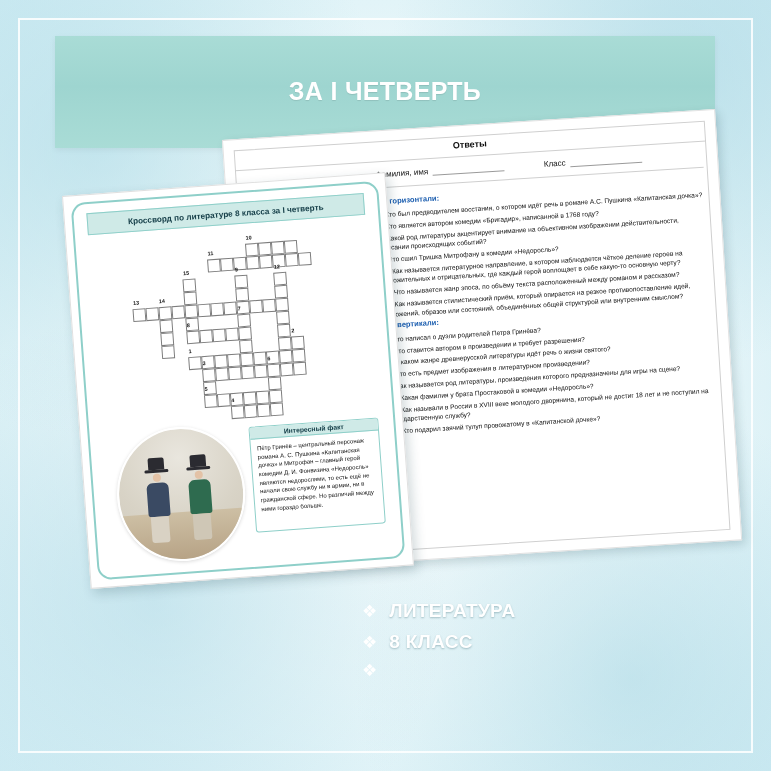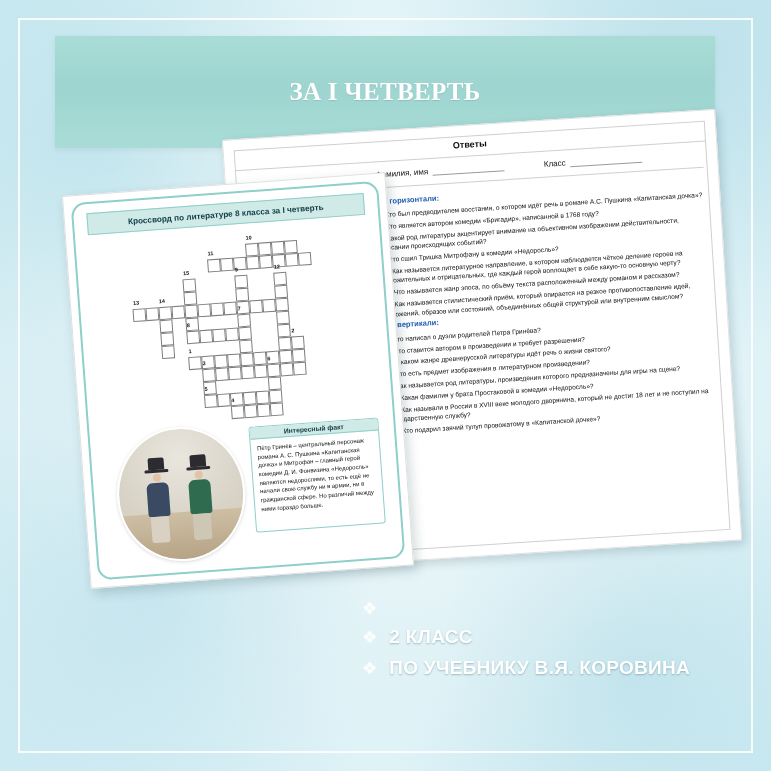--- a/index.html
+++ b/index.html
@@ -26,21 +26,21 @@
     background:linear-gradient(180deg,#a9dcd6 0%, #9ed5d0 45%, #a9dcd6 100%);
     display:flex;align-items:center;justify-content:center;
     box-shadow:0 2px 6px rgba(0,0,0,.06);
   }
   .banner .btxt{
     color:#ffffff;text-align:center;font-weight:bold;
     font-size:25px;line-height:1.25;letter-spacing:.3px;
     text-shadow:0 1px 1px rgba(0,0,0,.10);
     padding:0 18px;
   }
-  .banner .btxt .l2{display:block;font-family:Liberation Serif, serif;}
+  .banner .btxt .l2{display:block;}
 
   
   .papers{position:absolute;left:0;top:0;width:771px;height:771px;}
 
   
   .sheet-answers{
     position:absolute;left:222px;top:140px;width:492px;height:430px;
     background:#ffffff;
     transform:rotate(-3.6deg);
     transform-origin:left top;
@@ -319,22 +319,22 @@
     <div class="fact">
       <div class="fact-h">Интересный факт</div>
       <div class="fact-b">Пётр Гринёв – центральный персонаж романа А. С. Пушкина «Капитанская дочка» и Митрофан – главный герой комедии Д. И. Фонвизина «Недоросль» являются недорослями, то есть ещё не начали свою службу ни в армии, ни в гражданской сфере. Но различий между ними гораздо больше.</div>
     </div>
   </div>
 </div>
 
 <div class="bullets">
   <div class="row">
     <span class="dia">❖</span>
+    <span class="btext">ЛИТЕРАТУРА</span>
   </div>
   <div class="row">
     <span class="dia">❖</span>
-    <span class="btext">2 КЛАСС</span>
+    <span class="btext">8 КЛАСС</span>
   </div>
   <div class="row">
     <span class="dia">❖</span>
-    <span class="btext">ПО УЧЕБНИКУ В.Я. КОРОВИНА</span>
   </div>
 </div>
 
 </body></html>

